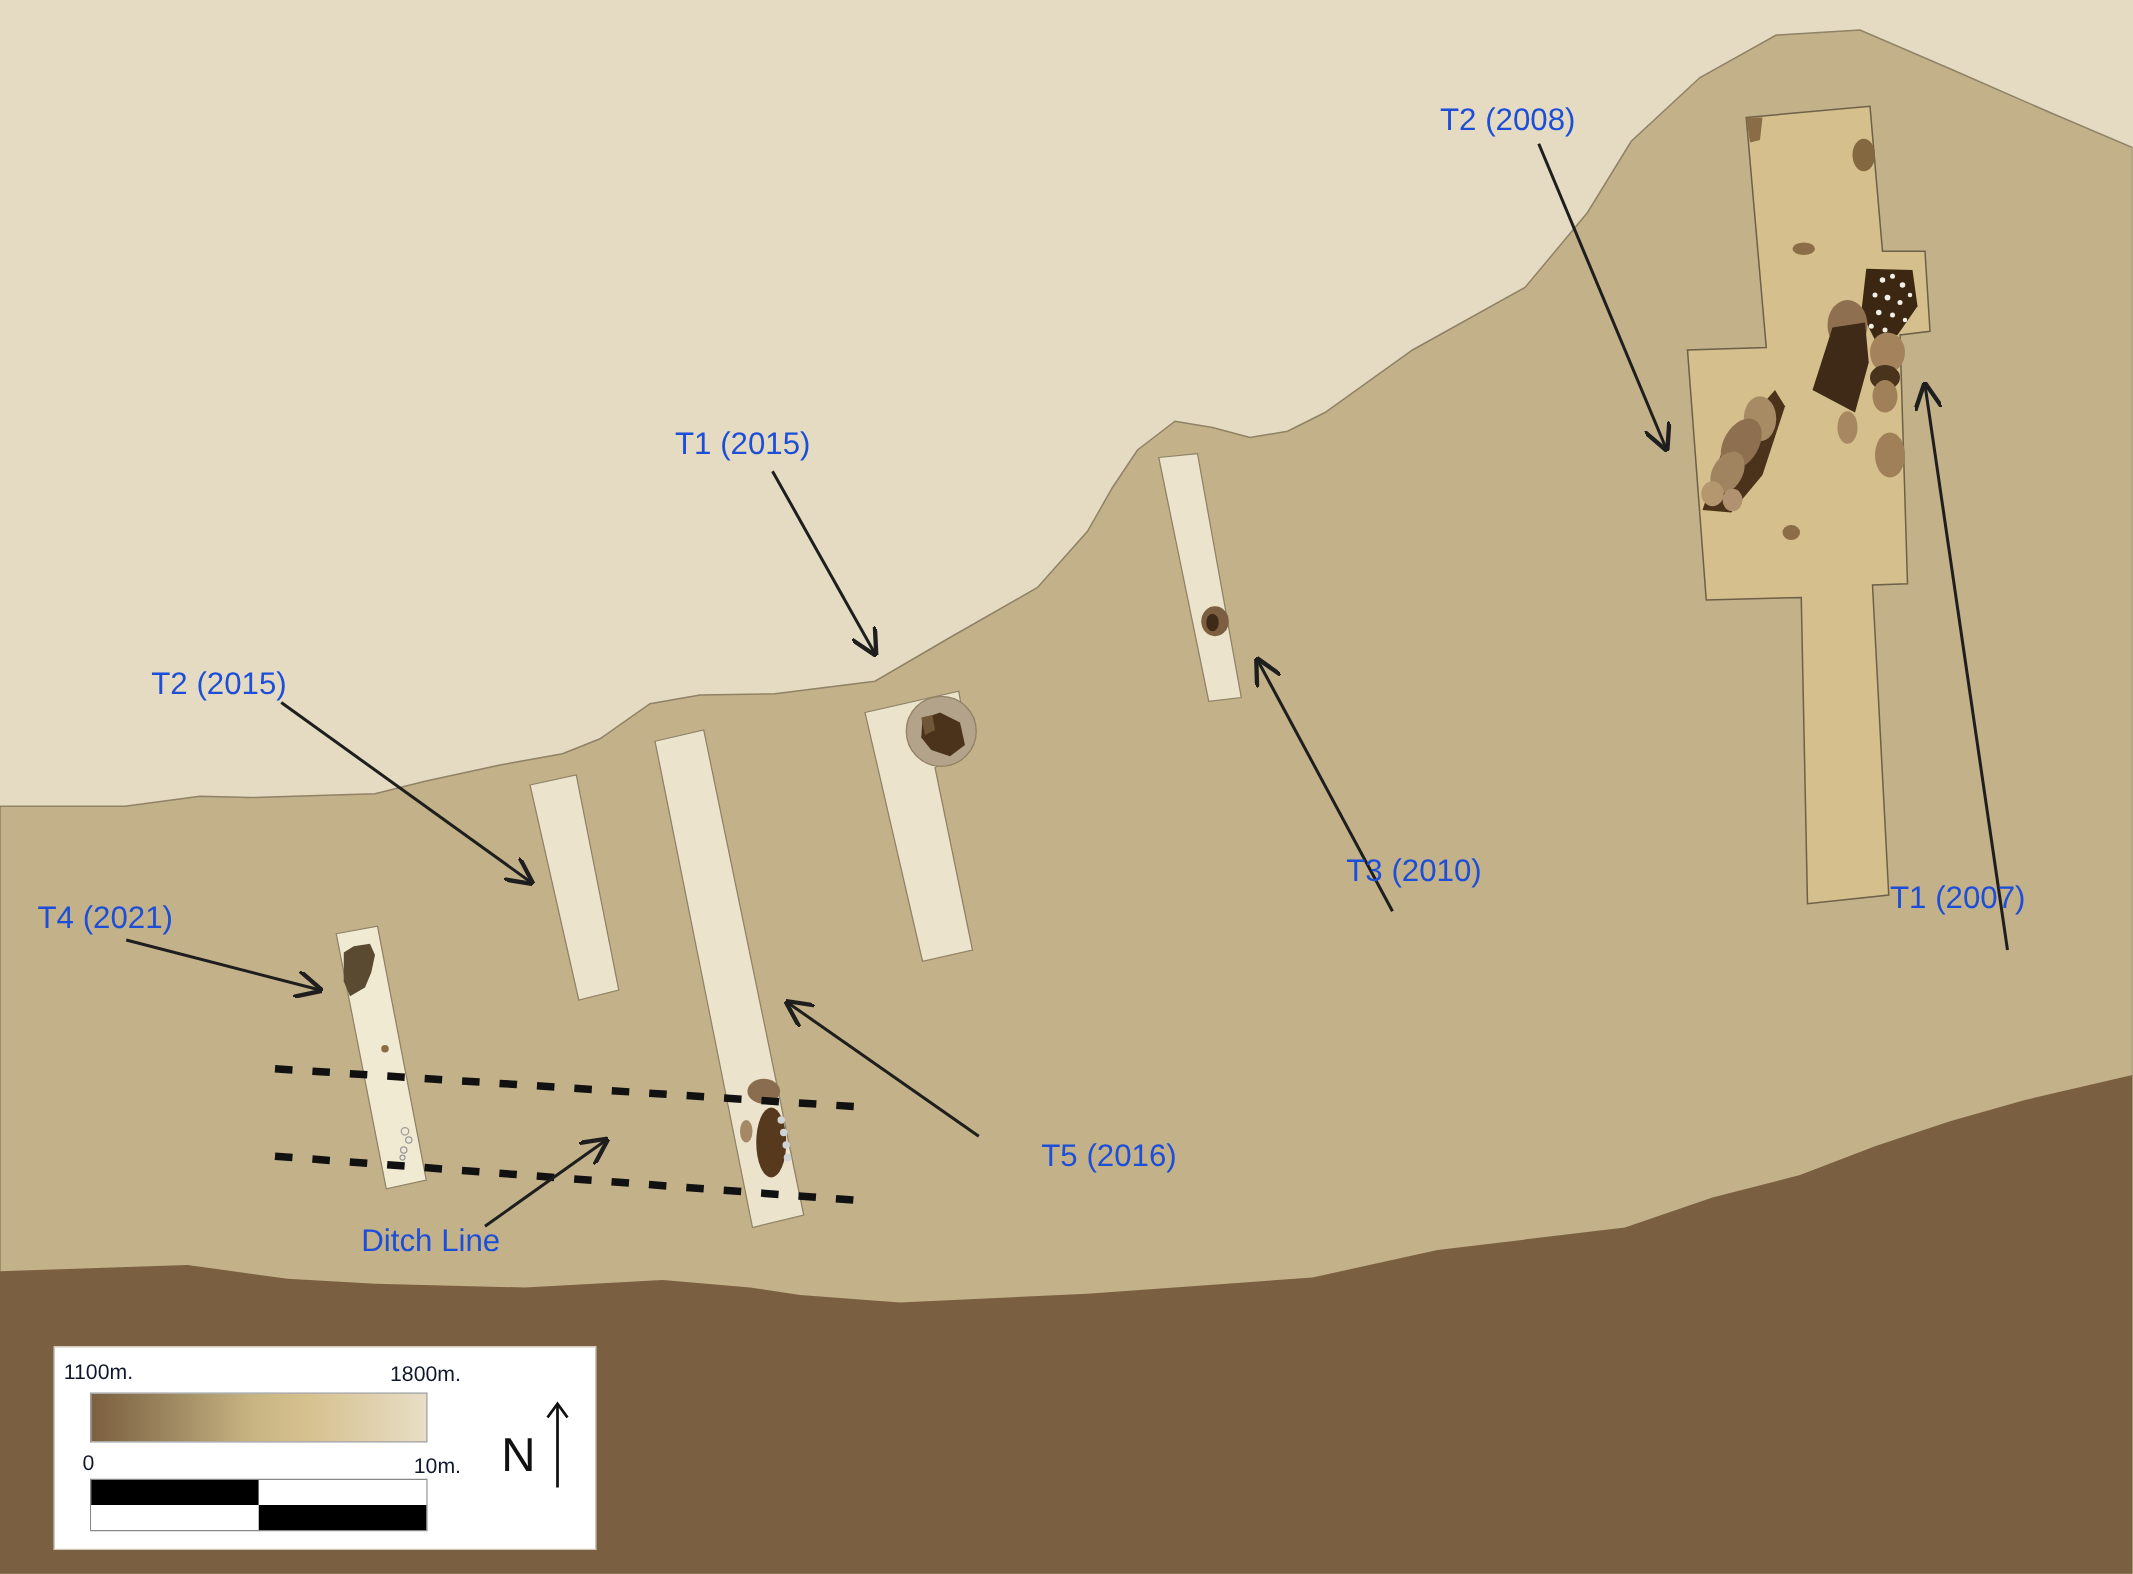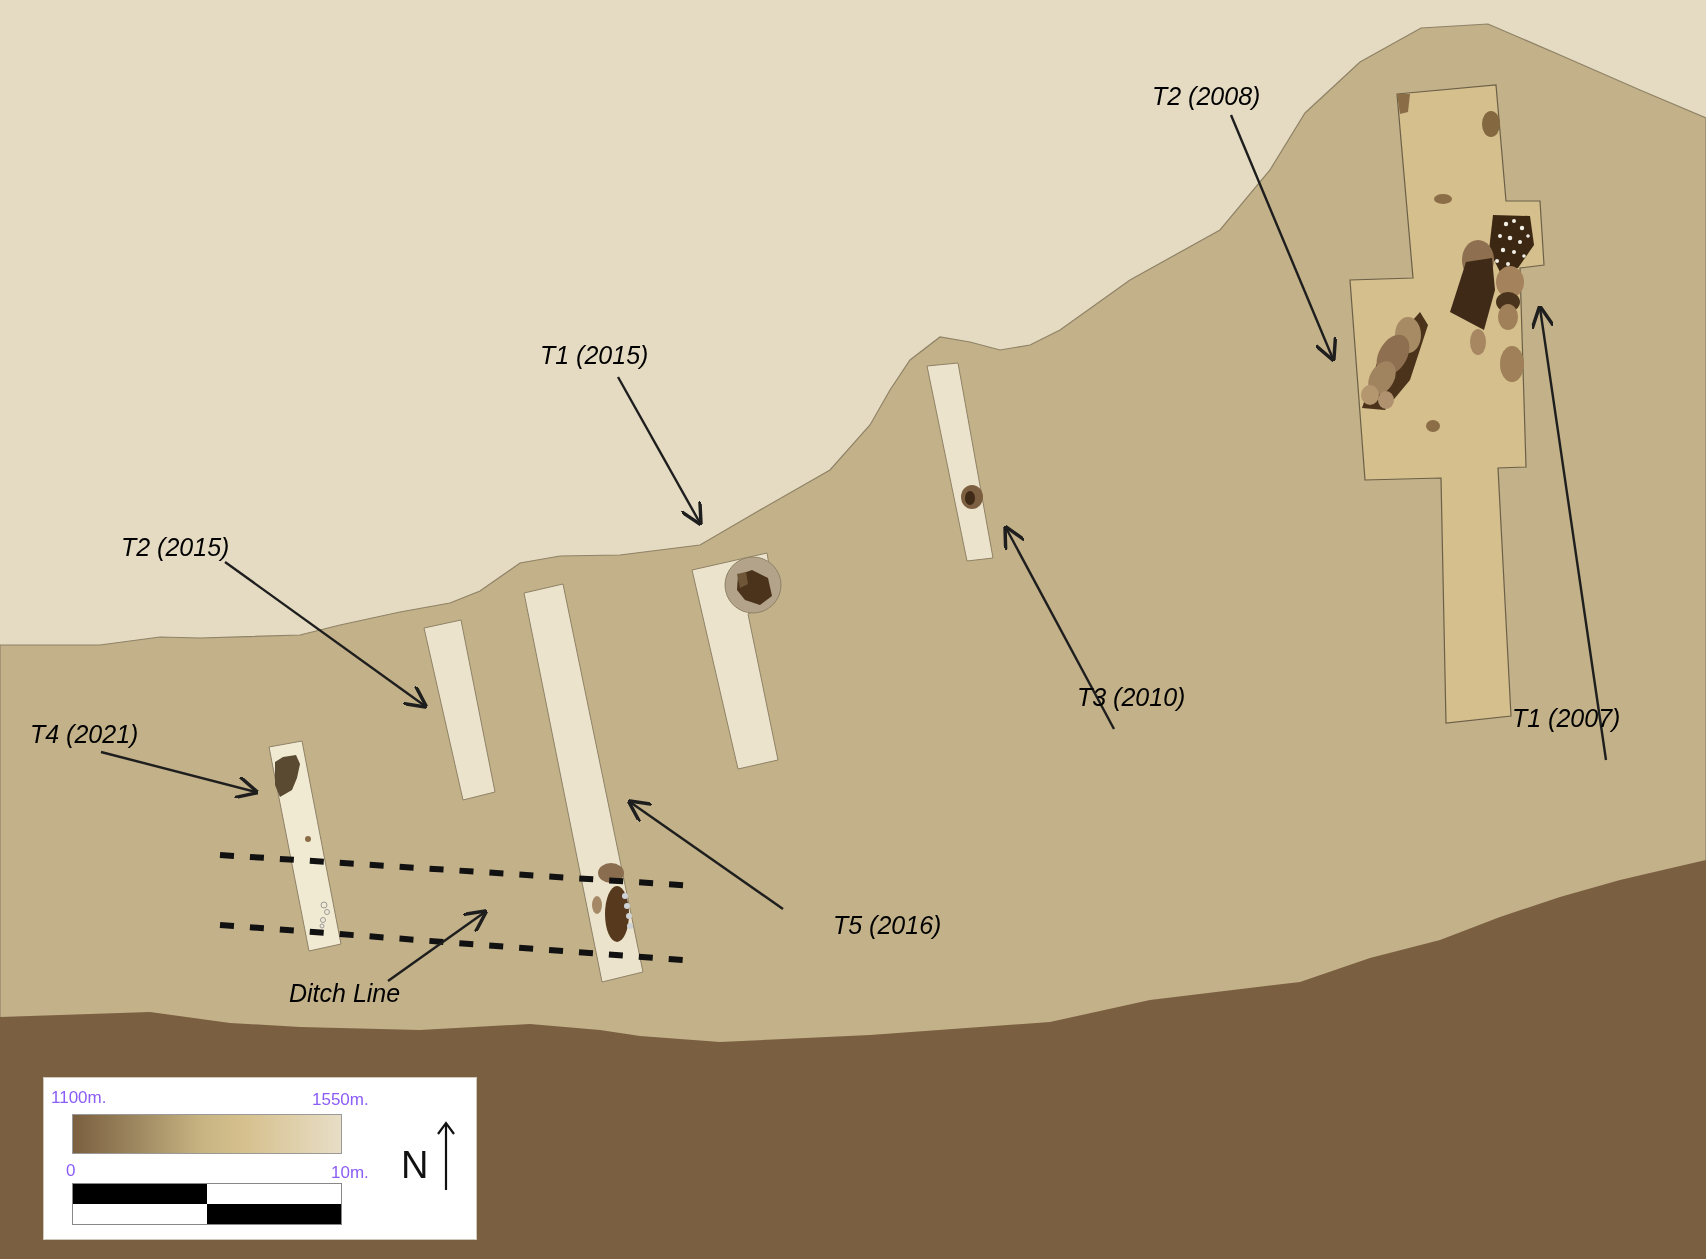--- a/index.html
+++ b/index.html
@@ -1,20 +1,20 @@
 <!DOCTYPE html>
 <html><head>
 <meta charset="utf-8">
 <style>
   html, body { margin: 0; padding: 0; background: #e5dbc2; }
   #stage { position: relative; width: 1706px; height: 1259px; overflow: hidden; }
   svg.map { position: absolute; left: 0; top: 0; }
-  .lbl { position: absolute; font-family: "Liberation Sans", sans-serif; font-size: 25px; color: #000000; white-space: nowrap; line-height: 1; font-style: italic; }
+  .lbl { position: absolute; font-family: "Liberation Sans", sans-serif; font-size: 25px; color: #1d4ed8; white-space: nowrap; line-height: 1; }
   .legend { position: absolute; left: 43px; top: 1077px; width: 432px; height: 161px; background: #ffffff; border: 1px solid #d0c8b8; }
-  .legend .t { position: absolute; font-family: "Liberation Sans", sans-serif; font-size: 17px; color: #8b5cf6; line-height: 1; }
+  .legend .t { position: absolute; font-family: "Liberation Sans", sans-serif; font-size: 17px; color: #0f172a; line-height: 1; }
   .ramp { position: absolute; left: 28px; top: 36px; width: 268px; height: 38px; border: 1px solid #999;
           background: linear-gradient(to right, #7b5f3f 0%, #a08a62 25%, #c8b482 48%, #d6c18f 65%, #e8dec6 100%); }
   .scalebar { position: absolute; left: 28px; top: 105px; width: 268px; height: 40px; border: 1px solid #888; }
   .scalebar div { position: absolute; width: 50%; height: 50%; }
   .north { position: absolute; left: 357px; top: 40px; width: 60px; height: 80px; }
 </style>
 </head>
 <body>
 
 <div id="stage">
@@ -123,21 +123,21 @@
   <div class="lbl" style="left:540px;top:343px">T1 (2015)</div>
   <div class="lbl" style="left:121px;top:535px">T2 (2015)</div>
   <div class="lbl" style="left:1077px;top:685px">T3 (2010)</div>
   <div class="lbl" style="left:1512px;top:706px">T1 (2007)</div>
   <div class="lbl" style="left:30px;top:722px">T4 (2021)</div>
   <div class="lbl" style="left:833px;top:913px">T5 (2016)</div>
   <div class="lbl" style="left:289px;top:981px">Ditch Line</div>
 
   <div class="legend">
     <div class="t" style="left:7px;top:11px">1100m.</div>
-    <div class="t" style="left:268px;top:13px">1550m.</div>
+    <div class="t" style="left:268px;top:13px">1800m.</div>
     <div class="ramp"></div>
     <div class="t" style="left:22px;top:84px">0</div>
     <div class="t" style="left:287px;top:86px">10m.</div>
     <div class="scalebar">
       <div style="left:0;top:0;background:#000"></div>
       <div style="left:50%;top:0;background:#fff"></div>
       <div style="left:0;top:50%;background:#fff"></div>
       <div style="left:50%;top:50%;background:#000"></div>
     </div>
     <div class="north">

